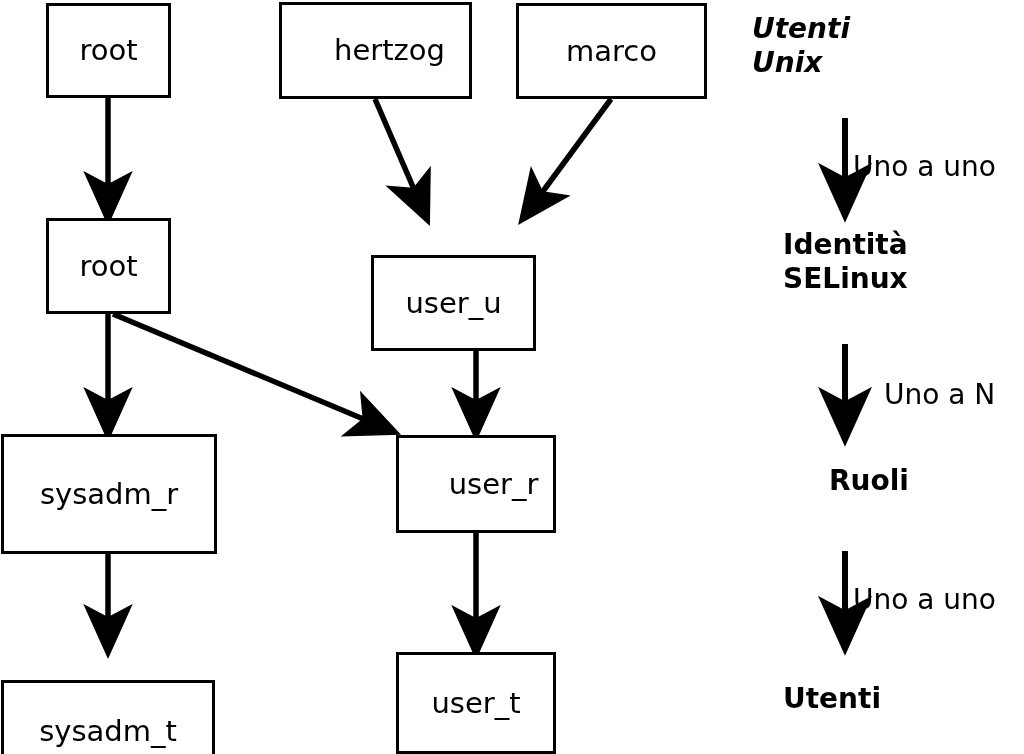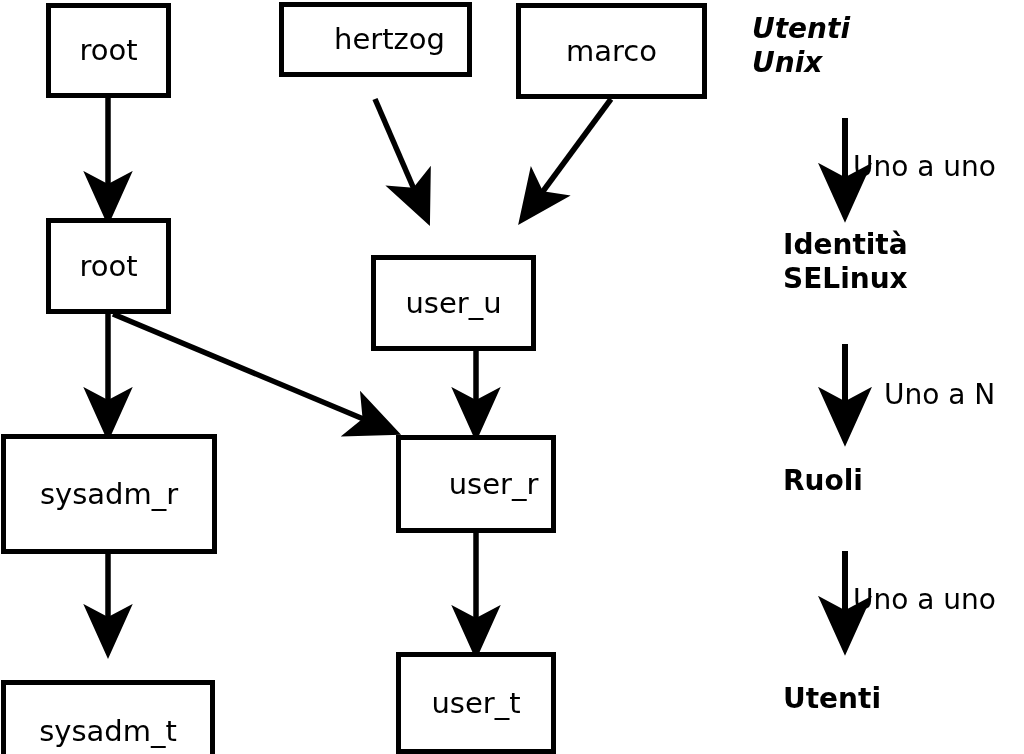--- a/index.html
+++ b/index.html
@@ -12,21 +12,21 @@
     width: 1024px;
     height: 754px;
     background: #ffffff;
     overflow: hidden;
     font-family: "DejaVu Sans", sans-serif;
   }
   .node {
     position: absolute;
     box-sizing: border-box;
     background: #ffffff;
-    border: 5px solid #7f1d1d;
+    border: 3px solid #7f1d1d;
     display: flex;
     align-items: center;
     justify-content: center;
   }
   .node-label {
     font-family: "DejaVu Sans", sans-serif;
     font-size: 29px;
     color: #000000;
     line-height: 1;
     white-space: nowrap;
@@ -81,21 +81,21 @@
         <line x1="845" y1="118" x2="845" y2="212" marker-end="url(#arrowhead)"></line>
         <line x1="845" y1="344" x2="845" y2="436" marker-end="url(#arrowhead)"></line>
         <line x1="845" y1="551" x2="845" y2="645" marker-end="url(#arrowhead)"></line>
       </g>
   </svg>
 
   <div id="nodes-layer">
       <div class="node" style="left: 46px; top: 3px; width: 125px; height: 95px; border-color: rgb(0, 0, 0);">
         <span class="node-label">root</span>
       </div>
-      <div class="node" style="left: 279px; top: 2px; width: 193px; height: 75px; border-color: rgb(0, 0, 0); padding-left: 28px;">
+      <div class="node" style="left: 279px; top: 2px; width: 193px; height: 97px; border-color: rgb(0, 0, 0); padding-left: 28px;">
         <span class="node-label">hertzog</span>
       </div>
       <div class="node" style="left: 516px; top: 3px; width: 191px; height: 96px; border-color: rgb(0, 0, 0);">
         <span class="node-label">marco</span>
       </div>
       <div class="node" style="left: 46px; top: 218px; width: 125px; height: 96px; border-color: rgb(0, 0, 0);">
         <span class="node-label">root</span>
       </div>
       <div class="node" style="left: 371px; top: 219px; width: 165px; height: 96px; border-color: rgb(0, 0, 0); margin-top: 36px;">
         <span class="node-label">user_u</span>
@@ -114,17 +114,17 @@
       </div>
     </div>
   <div id="legend-layer">
       <div class="legend-edge-label" style="left: 853px; top: 150px;">Uno a uno</div>
       <div class="legend-edge-label" style="left: 884px; top: 378px;">Uno a N</div>
       <div class="legend-edge-label" style="left: 853px; top: 583px;">Uno a uno</div>
       <div class="legend-title" style="left: 752px; top: 12px; font-style: italic;">Utenti
 Unix</div>
       <div class="legend-title" style="left: 783px; top: 228px;">Identità
 SELinux</div>
-      <div class="legend-title" style="left: 783px; top: 464px;">Ruoli</div>
+      <div class="legend-title" style="left: 829px; top: 464px;">Ruoli</div>
       <div class="legend-title" style="left: 783px; top: 682px;">Utenti</div>
     </div>
 
 </div>
 
 </body></html>

